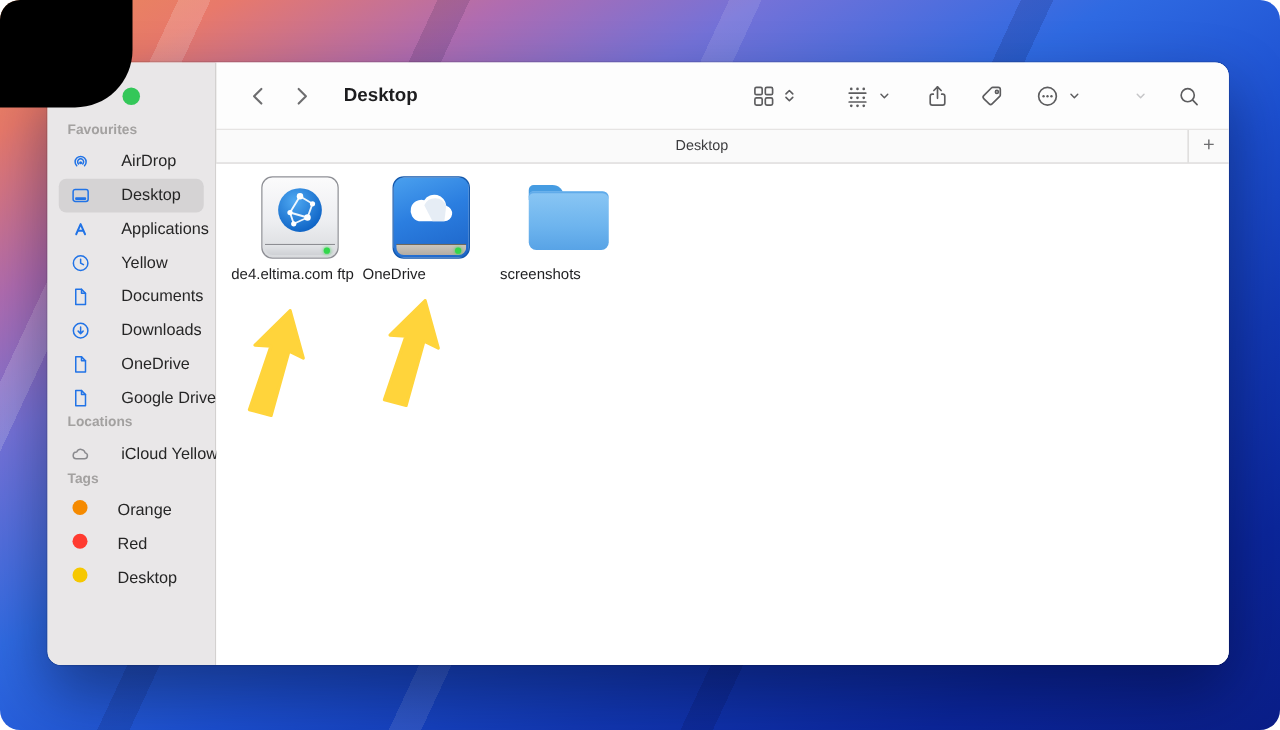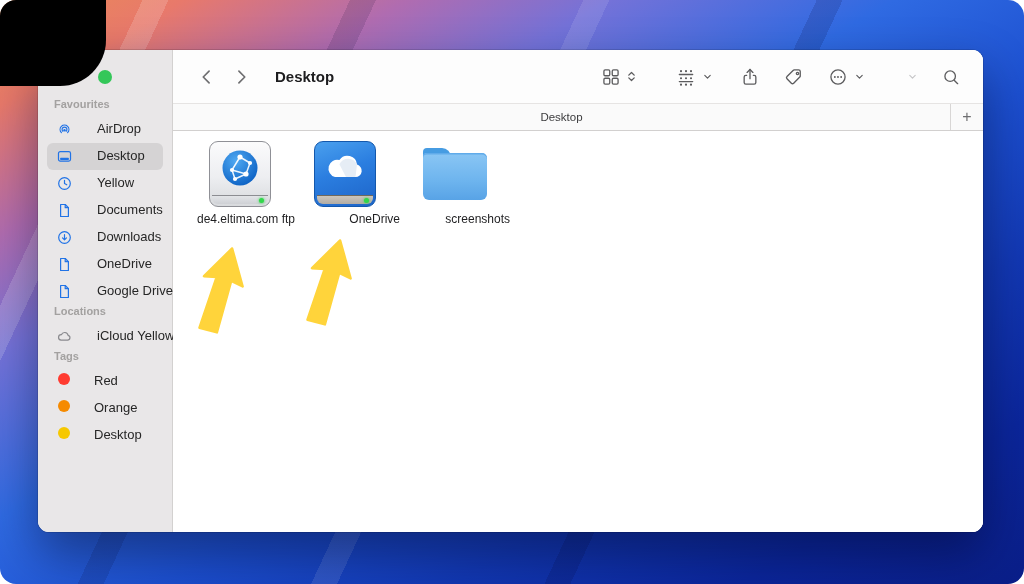--- a/index.html
+++ b/index.html
@@ -60,21 +60,21 @@
   .tabbar { height:28px; display:flex; align-items:stretch; background:#fafafa;
     border-top:1px solid #e6e4e3; border-bottom:1px solid #d2d0cf; }
   .tab-current { flex:1; display:flex; align-items:center; justify-content:center;
     font-size:11.5px; color:#3c3c3e; }
   .newtab { width:33px; border-left:1px solid #d8d6d5; display:flex; align-items:center;
     justify-content:center; font-size:16px; color:#6e6e70; }
 
   .content { flex:1; position:relative; background:#ffffff; }
 
   
-  .file { position:absolute; width:110px; text-align:right; }
+  .file { position:absolute; width:110px; text-align:left; }
   .ficon { height:70px; display:flex; align-items:center; justify-content:center; }
   .flabel { font-size:12px; color:#1f1f21; line-height:1.32; margin-top:3px; }
 
   .drive { position:relative; width:62px; height:66px; border-radius:9px; }
   .drive.silver { background:linear-gradient(180deg,#fbfbfc 0%,#edeef1 55%,#d8dadd 100%);
     border:1.5px solid #8f9096; }
   .drive.blue { background:linear-gradient(160deg,#4aa0ee 0%,#2b7ee0 45%,#1d64c8 100%);
     border:1.5px solid #1458ac; }
   .drive-emblem { position:absolute; left:50%; top:26px; transform:translate(-50%,-50%); display:flex; }
   .drive-lip { position:absolute; left:2px; right:2px; bottom:2px; height:9px;
@@ -126,20 +126,29 @@
       <div class="srow sel">
         <span class="sic">
           <svg viewBox="0 0 24 24">
               <rect x="3.5" y="5" width="17" height="13.5" rx="2.5"></rect>
               <rect class="fillb" x="5.8" y="13.8" width="12.4" height="3" rx="1"></rect>
             </svg>
         </span>
         <span class="slabel">Desktop</span>
       </div>
 
+      <div class="srow">
+        <span class="sic">
+          <svg viewBox="0 0 24 24" style="stroke-width:2.2">
+              <path d="M7 17.5 12 6l5 11.5"></path>
+              <path d="M9.2 13.5h5.6"></path>
+            </svg>
+        </span>
+        <span class="slabel">Applications</span>
+      </div>
 
       <div class="srow">
         <span class="sic">
           <svg viewBox="0 0 24 24">
               <circle cx="12" cy="12" r="8.2"></circle>
               <path d="M12 7.5V12l3.2 1.8"></path>
             </svg>
         </span>
         <span class="slabel">Yellow</span>
       </div>
@@ -191,26 +200,26 @@
           <svg viewBox="0 0 24 24">
               <path d="M7.2 17h9.1a3.4 3.4 0 0 0 .8-6.7 5 5 0 0 0-9.5-.9A3.3 3.3 0 0 0 7.2 17Z"></path>
             </svg>
         </span>
         <span class="slabel">iCloud Yellow</span>
       </div>
 
       <div class="sec-label sec-gap">Tags</div>
 
       <div class="srow">
+        <span class="tagdot tag-orange"></span>
+        <span class="slabel">Orange</span>
+      </div>
+      <div class="srow">
         <span class="tagdot tag-red"></span>
         <span class="slabel">Red</span>
-      </div>
-      <div class="srow">
-        <span class="tagdot tag-orange"></span>
-        <span class="slabel">Orange</span>
       </div>
       <div class="srow">
         <span class="tagdot tag-yellow"></span>
         <span class="slabel">Desktop</span>
       </div>
     </div>
 
     <div class="main">
 
       <div class="toolbar">

